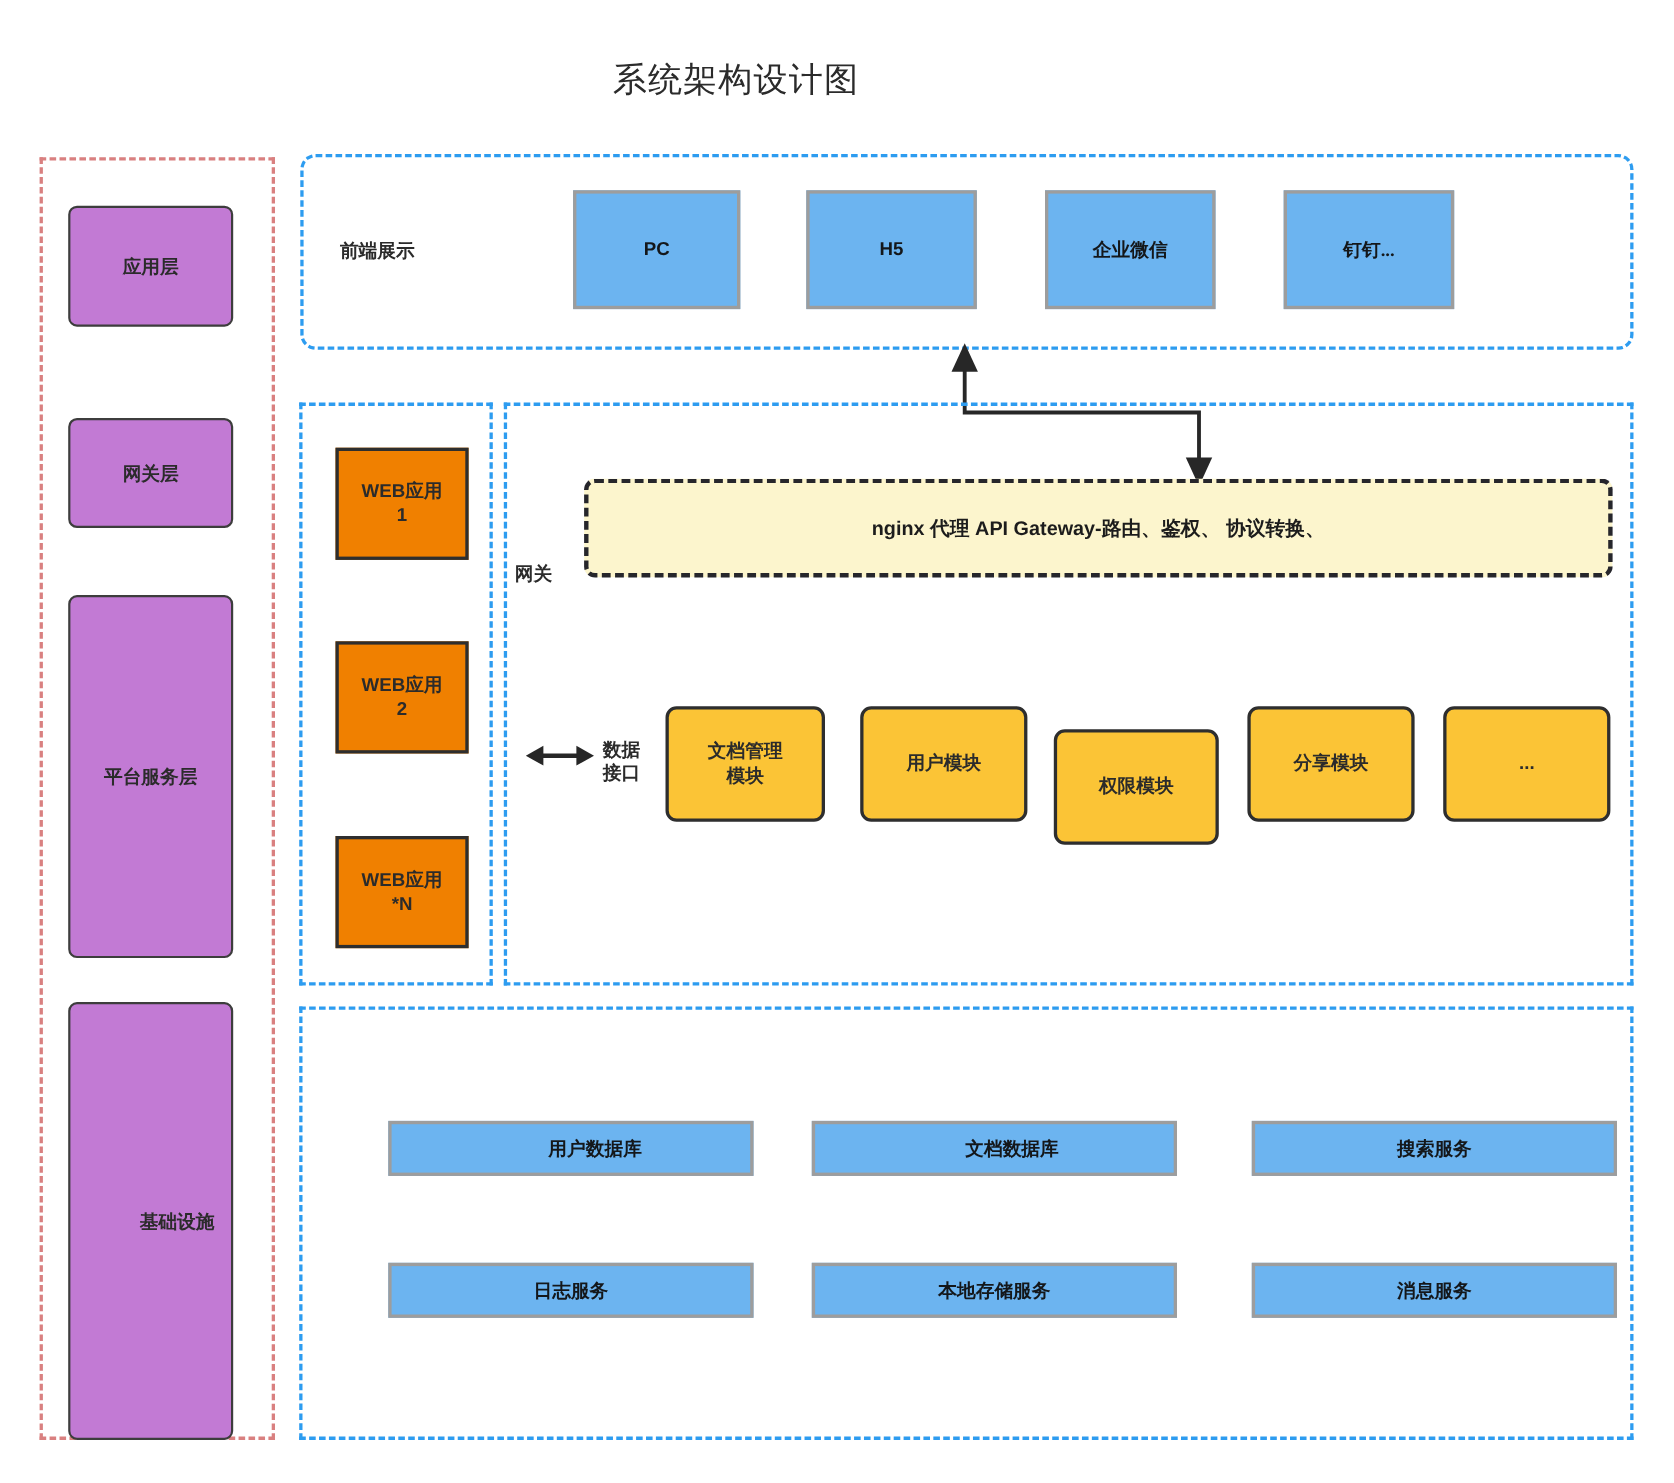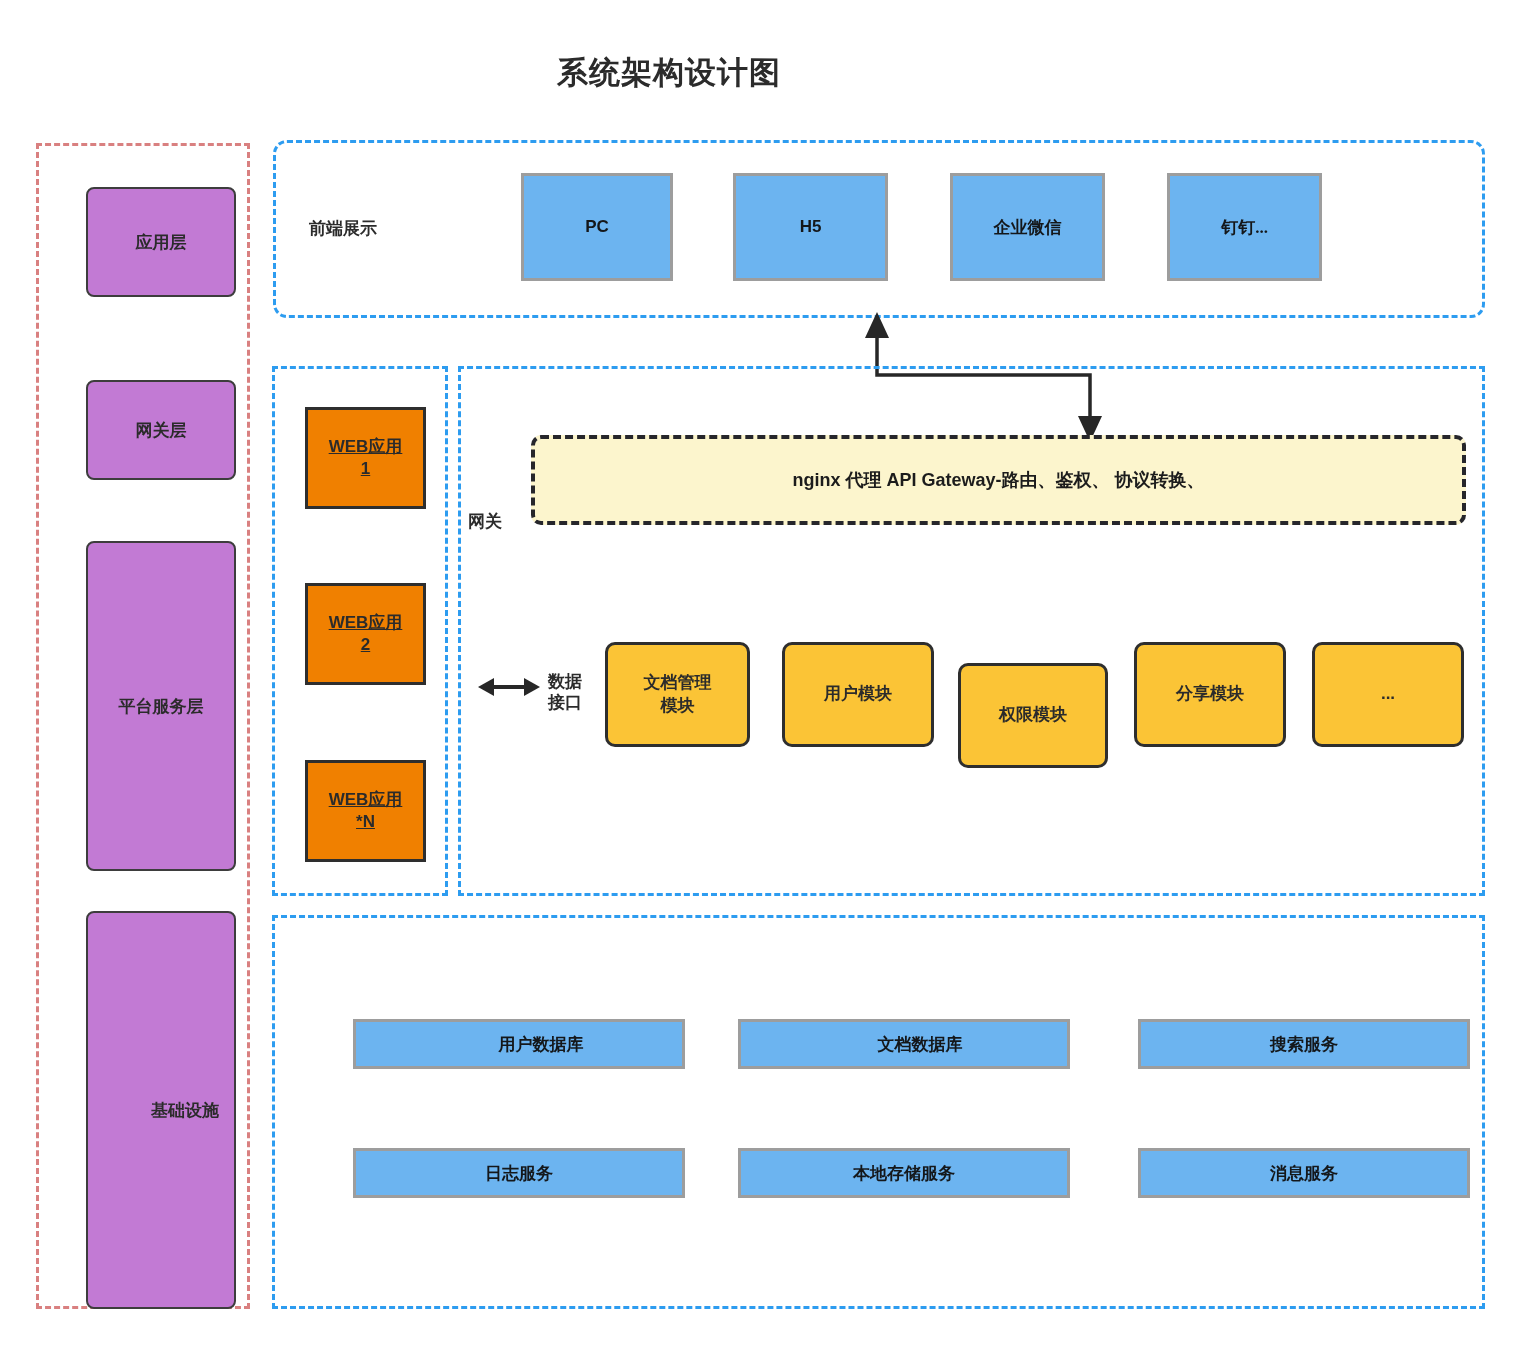--- a/index.html
+++ b/index.html
@@ -20,21 +20,21 @@
   }
 
   
   .title {
     position: absolute;
     left: 0;
     top: 52px;
     width: 1338px;
     text-align: center;
     font-size: 31px;
-    font-weight: bold;
+    font-weight: normal;
     color: #2b2b2b;
     letter-spacing: 1px;
   }
 
   
   .layer-frame {
     position: absolute;
     left: 36px;
     top: 143px;
     width: 214px;
@@ -48,21 +48,20 @@
     border: 2px solid #3d3d3d;
     border-radius: 8px;
     box-sizing: border-box;
     display: flex;
     align-items: center;
     justify-content: center;
     font-size: 17px;
     font-weight: bold;
     color: #2b2b2b;
     text-align: center;
-    margin-left: 24px;
   }
 
   
   .sec {
     position: absolute;
     border: 3px dashed #2d9cf0;
     box-sizing: border-box;
     background: transparent;
   }
   .sec.rounded { border-radius: 14px; }
@@ -101,21 +100,20 @@
     box-sizing: border-box;
     display: flex;
     align-items: center;
     justify-content: center;
     font-size: 17px;
     font-weight: bold;
     color: #2b2b2b;
     text-align: center;
     line-height: 1.3;
     white-space: pre-line;
-    text-decoration: underline;
   }
 
   
   .gateway-box {
     position: absolute;
     background: #fcf5cd;
     border: 4px dashed #26262b;
     border-radius: 10px;
     box-sizing: border-box;
     display: flex;

